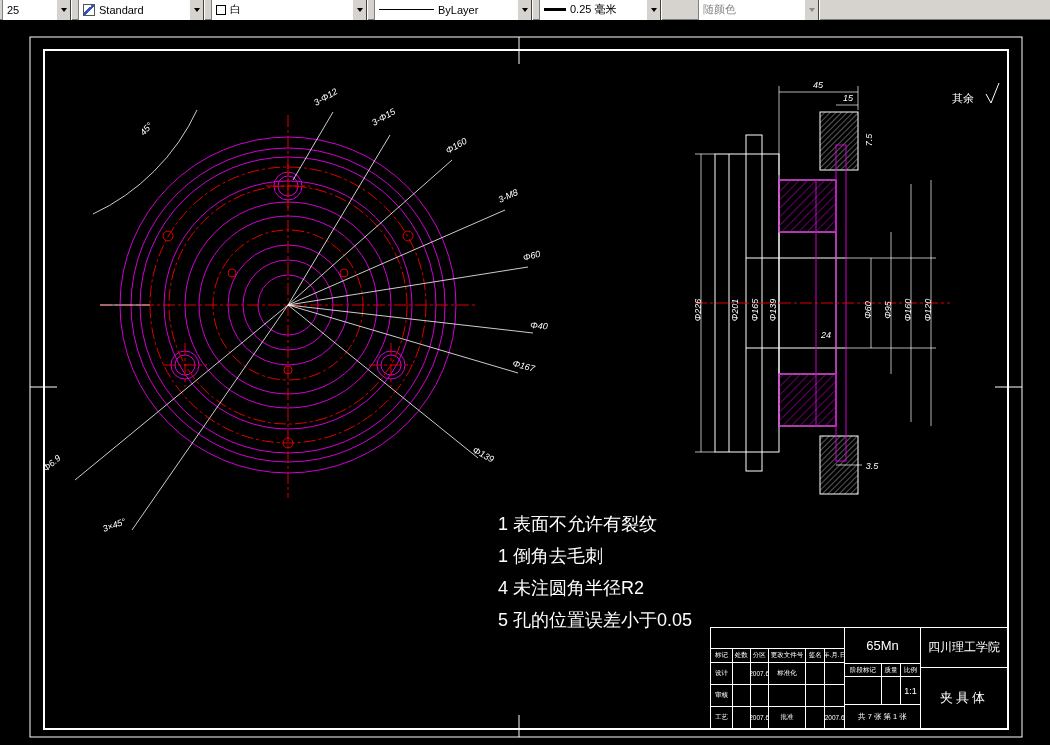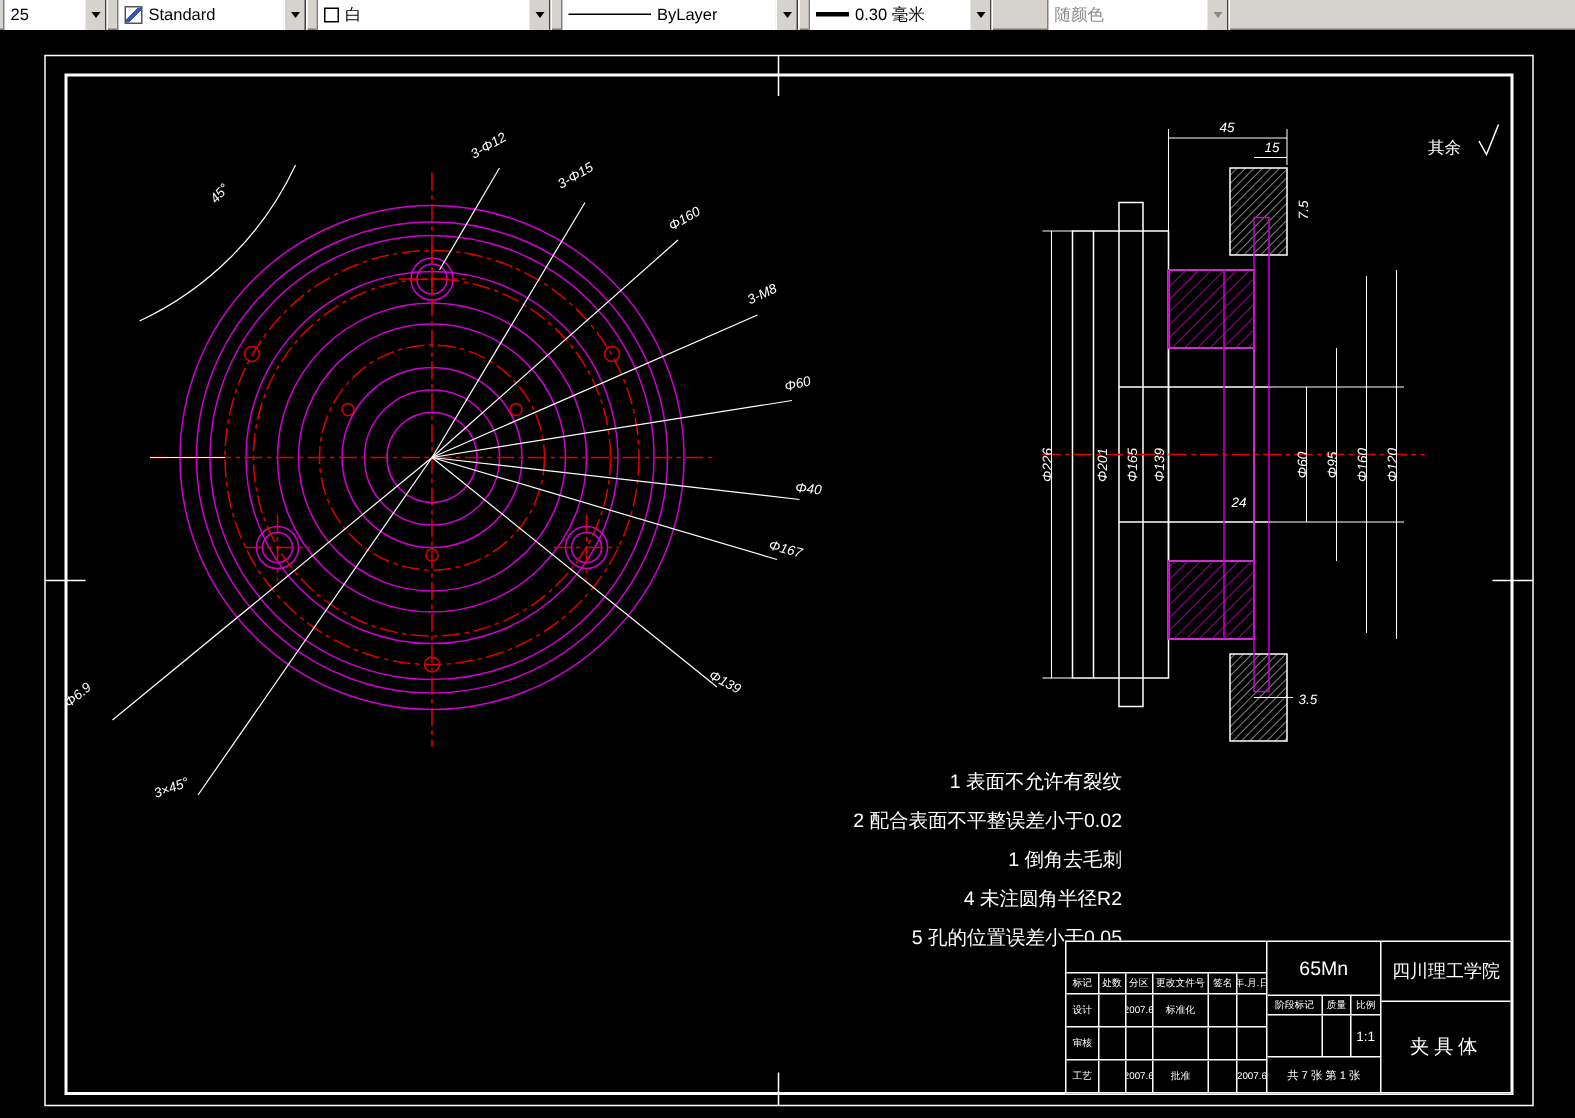--- a/index.html
+++ b/index.html
@@ -27,21 +27,21 @@
   .line-sample { width:55px; height:1px; background:#000; }
   .line-thick { width:22px; height:3px; background:#000; }
 
   
   .canvas { position:absolute; top:20px; left:0; width:1050px; height:725px; background:#000; }
   svg.draw { position:absolute; top:0; left:0; }
 
   
   .tech-req { position:absolute; left:498px; top:492px; color:#fff; width:250px; }
   .tr-title { font-size:17px; letter-spacing:6px; margin-left:38px; margin-bottom:16px; }
-  .tr-item { font-size:13px; margin-bottom:8px; white-space:nowrap;text-align:right; }
+  .tr-item { font-size:18px; margin-bottom:8px; white-space:nowrap; }
 
   
   .title-block { position:absolute; left:710px; top:607px; width:298px; height:102px;
                  border:1px solid #fff; color:#fff; display:flex; background:#000; }
   .tb-left { width:134px; border-right:1px solid #fff; display:flex; flex-direction:column; }
   .tb-row { display:flex; border-bottom:1px solid #fff; flex:none; }
   .tb-row:last-child { border-bottom:none; }
   .tb-cell { border-right:1px solid #fff; font-size:6.5px; display:flex;
              align-items:center; justify-content:center; overflow:hidden; white-space:nowrap; }
   .tb-cell:last-child { border-right:none; }
@@ -81,21 +81,21 @@
     <span>白</span>
     <span class="combo-btn"></span>
   </div>
   <div class="combo" style="width:159px">
     <span class="mini-icon line-sample"></span>
     <span>ByLayer</span>
     <span class="combo-btn"></span>
   </div>
   <div class="combo" style="width:123px">
     <span class="mini-icon line-thick"></span>
-    <span>0.30 毫米</span>
+    <span>0.25 毫米</span>
     <span class="combo-btn"></span>
   </div>
   <div class="combo disabled" style="width:122px">
     <span>随颜色</span>
     <span class="combo-btn"></span>
   </div>
 </div>
 
 <div class="canvas">
 
@@ -253,21 +253,20 @@
   </g>
 
   <g>
     <text x="952" y="82" fill="#fff" font-size="11">其余</text>
     <path d="M 986 74 l 5 9 l 8 -20" stroke="#fff" fill="none" stroke-width="1"></path>
   </g>
 </svg>
 
   <div class="tech-req">
     <div class="tr-item">1  表面不允许有裂纹</div>
-    <div class="tr-item">2  配合表面不平整误差小于0.02</div>
     <div class="tr-item">1  倒角去毛刺</div>
     <div class="tr-item">4  未注圆角半径R2</div>
     <div class="tr-item">5  孔的位置误差小于0.05</div>
   </div>
 
   <div class="title-block">
     <div class="tb-left">
       <div class="tb-row" style="height:21px">
           <div class="tb-cell" style="width:100%"></div>
         </div>

